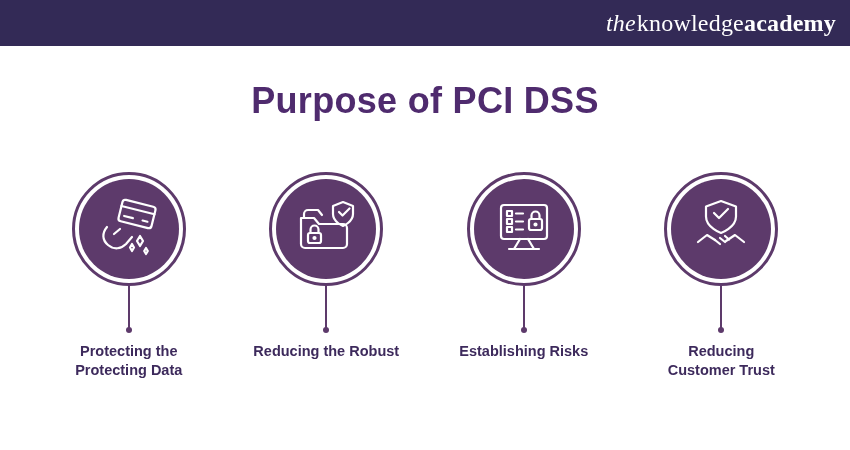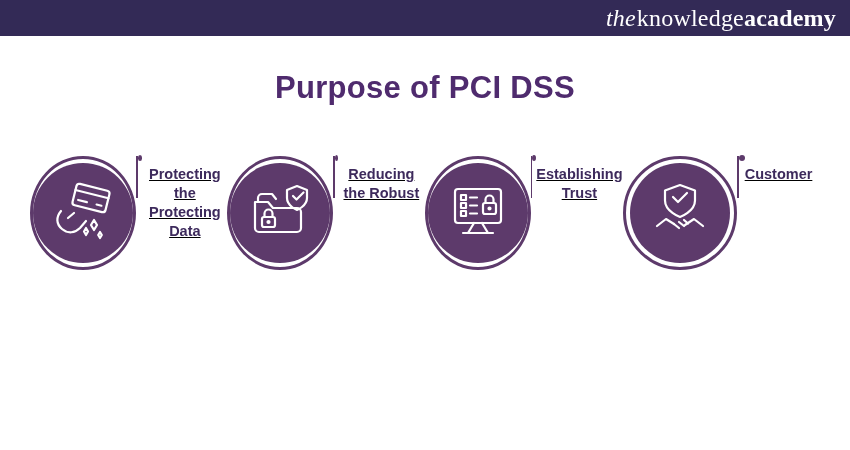--- a/index.html
+++ b/index.html
@@ -6,21 +6,21 @@
   html, body { width: 850px; height: 450px; }
   body {
     font-family: "Liberation Sans", sans-serif;
     background: #ffffff;
     overflow: hidden;
   }
 
   
   .top-bar {
     width: 100%;
-    height: 36px;
+    height: 46px;
     background: #332a56;
     display: flex;
     align-items: center;
     justify-content: flex-end;
     padding-right: 14px;
     padding-left: 15px;
   }
   .brand-logo {
     font-family: "Liberation Serif", serif;
     color: #ffffff;
@@ -29,39 +29,38 @@
     white-space: nowrap;
   }
   .logo-the { font-style: italic; font-weight: 400; margin-right: 1px; }
   .logo-knowledge { font-weight: 400; }
   .logo-academy { font-weight: 700; }
 
   
   .page-title {
     text-align: center;
     color: #4f2b6e;
-    font-size: 31px;
+    font-size: 36px;
     font-weight: 700;
     margin-top: 34px;
     letter-spacing: 0.3px;
   }
 
   
   .items-row {
     display: flex;
     justify-content: space-between;
     padding: 0 30px;
     margin-top: 50px;
   }
   .item-column {
     width: 198px;
     display: flex;
-    flex-direction: row;
-    align-items: flex-start;
-    text-decoration: underline;
+    flex-direction: column;
+    align-items: center;
   }
 
   .badge-outer {
     width: 114px;
     height: 114px;
     border-radius: 50%;
     border: 3px solid #5d3a6b;
     background: #ffffff;
     display: flex;
     align-items: center;
@@ -176,39 +175,40 @@
             <line x1="27" y1="35.5" x2="34" y2="35.5"></line>
             <rect x="40" y="25" width="13" height="11" rx="2"></rect>
             <path d="M42.5 25 v-3.5 a4 4 0 0 1 8 0 v3.5"></path>
             <circle cx="46.5" cy="30.5" r="1" fill="#ffffff"></circle>
           </svg>
         </div>
       </div>
       <div class="connector-line"></div>
       <div class="connector-dot"></div>
       <div class="item-label">
-        <div>Establishing Trust</div>
+        <div>Establishing Risks</div>
       </div>
     </div>
 
     <div class="item-column">
       <div class="badge-outer">
         <div class="badge-inner">
           <svg width="70" height="70" viewBox="0 0 70 70" fill="none" stroke="#ffffff" stroke-width="2.2" stroke-linecap="round" stroke-linejoin="round">
             <path d="M35 7 l15 5.5 v10 c0 11 -15 16.5 -15 16.5 s-15 -5.5 -15 -16.5 v-10 z"></path>
             <path d="M28 19 l5 5 l9 -9"></path>
             <path d="M12 48 l9 -7 l8 5"></path>
             <path d="M58 48 l-9 -7 l-9 6"></path>
             <path d="M29 46 l5 4"></path>
             <path d="M34 44 l5 4"></path>
             <path d="M39 42 l4 3.5"></path>
           </svg>
         </div>
       </div>
       <div class="connector-line"></div>
       <div class="connector-dot"></div>
       <div class="item-label">
-        <div>Customer</div>
+        <div>Reducing</div>
+        <div>Customer Trust</div>
       </div>
     </div>
 
   </div>
 </main>
 
 </body></html>

